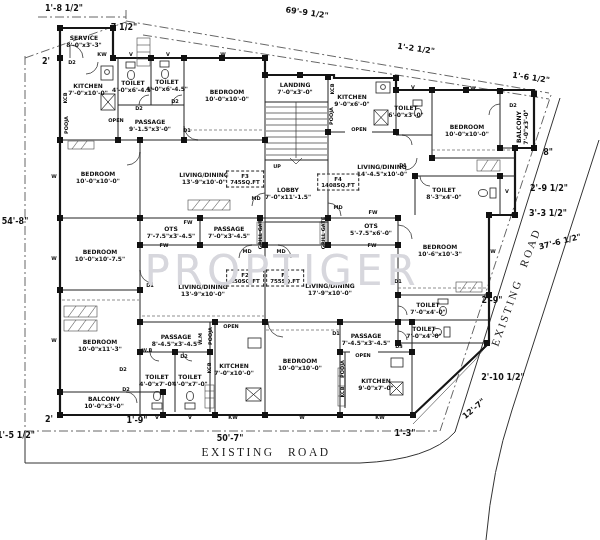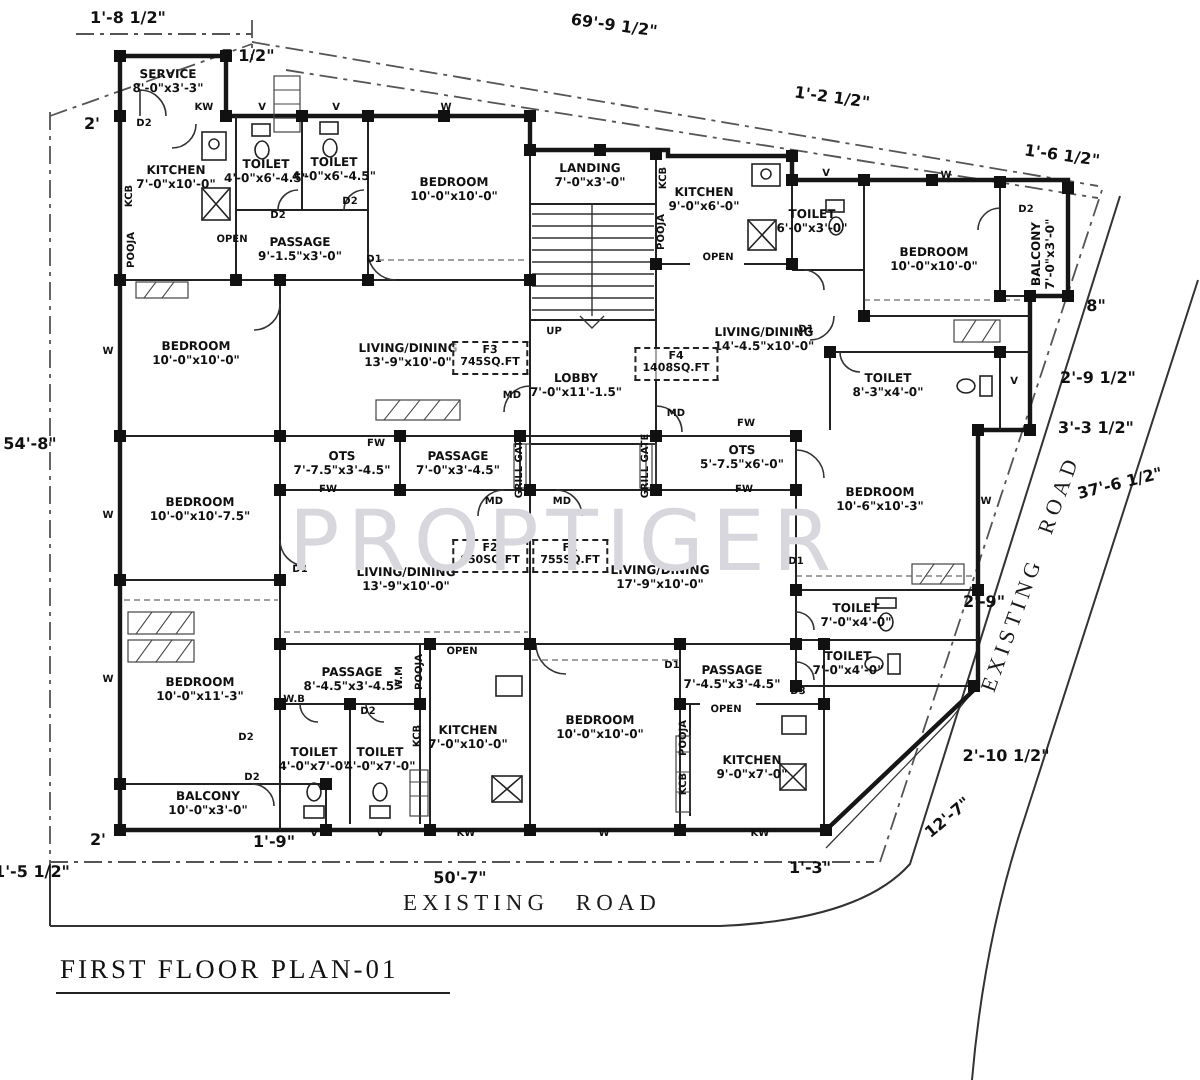--- a/index.html
+++ b/index.html
@@ -412,14 +412,13 @@
       <div class="lbl tiny" style="left: 343px; top: 369px; transform: translate(-50%, -50%) rotate(-90deg);">POOJA</div>
       <div class="lbl tiny" style="left: 343px; top: 392px; transform: translate(-50%, -50%) rotate(-90deg);">KCB</div>
     </div>
 
   <div class="lbl watermark" style="left:282px;top:271px;">PROPTIGER</div>
 
   <div class="lbl roadtxt" style="left:266px;top:453px;">EXISTING ROAD</div>
 
   <div class="lbl roadtxt" style="left:516px;top:287px;transform:translate(-50%,-50%) rotate(-70deg);font-size:11px;">EXISTING ROAD</div>
 
-  <div class="title">FIRST FLOOR PLAN-01</div>
 </div>
 
 </body></html>

